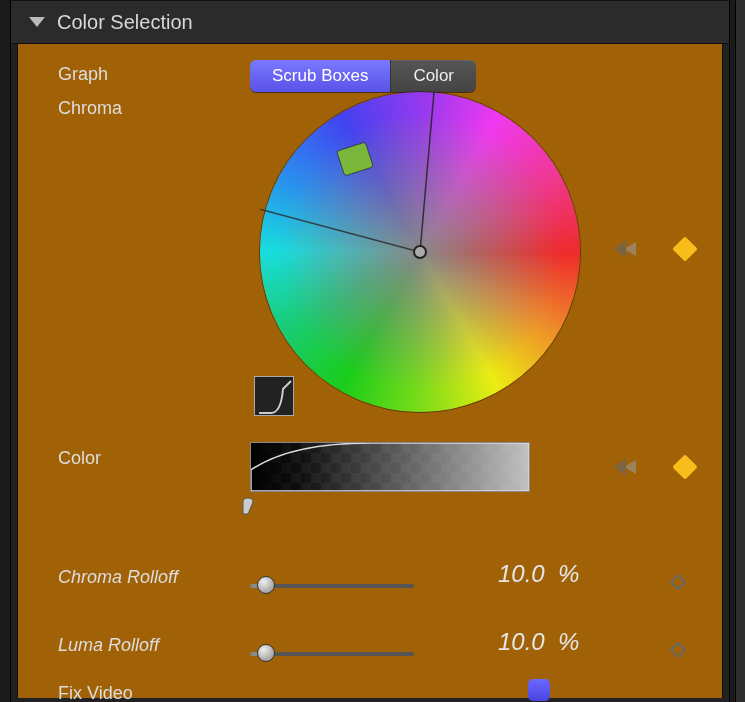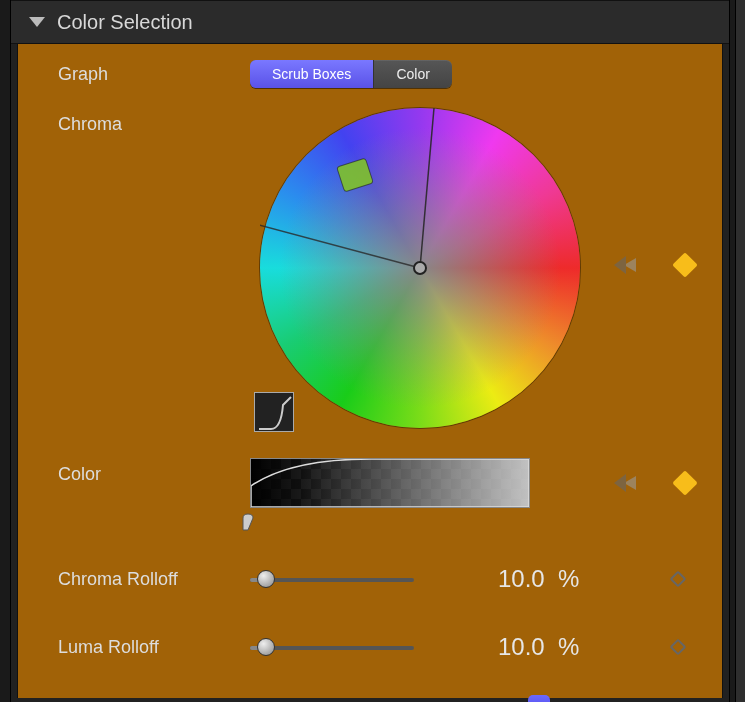--- a/index.html
+++ b/index.html
@@ -82,33 +82,33 @@
   .segmented {
     display: inline-flex;
     border-radius: 6px;
     overflow: hidden;
     background: linear-gradient(#565656, #444);
     box-shadow: inset 0 1px 0 rgba(255,255,255,0.08), 0 1px 0 rgba(0,0,0,0.5);
     margin-top: 2px;
   }
   .seg-btn {
     padding: 6px 22px;
-    font-size: 14px;
+    font-size: 17px;
     color: #eee;
     cursor: pointer;
     border-right: 1px solid #333;
   }
   .seg-btn:last-child { border-right: none; }
   .seg-btn.active {
     background: linear-gradient(#7a78ff, #5a52e8);
     color: #fff;
   }
 
   
-  .chroma-row { margin-top: 20px; }
+  .chroma-row { }
   .wheel-wrap {
     position: relative;
     width: 320px;
     height: 320px;
     margin-left: 10px;
   }
   .color-wheel {
     position: absolute;
     left: 0; top: 0;
     width: 320px; height: 320px;
@@ -210,23 +210,24 @@
   .luma-handle {
     position: absolute;
     left: -10px;
     bottom: -24px;
     width: 14px; height: 18px;
   }
 
   
   .param-row {
     display: flex;
-    align-items: center;
+    align-items: flex-end;
     height: 50px;
     margin-top: 18px;
+    font-style: italic;
   }
   .param-row .label-col { padding-top: 0; }
   .slider-track {
     position: relative;
     width: 164px;
     height: 4px;
     background: #555;
     border-radius: 2px;
     margin-top: 2px;
   }

